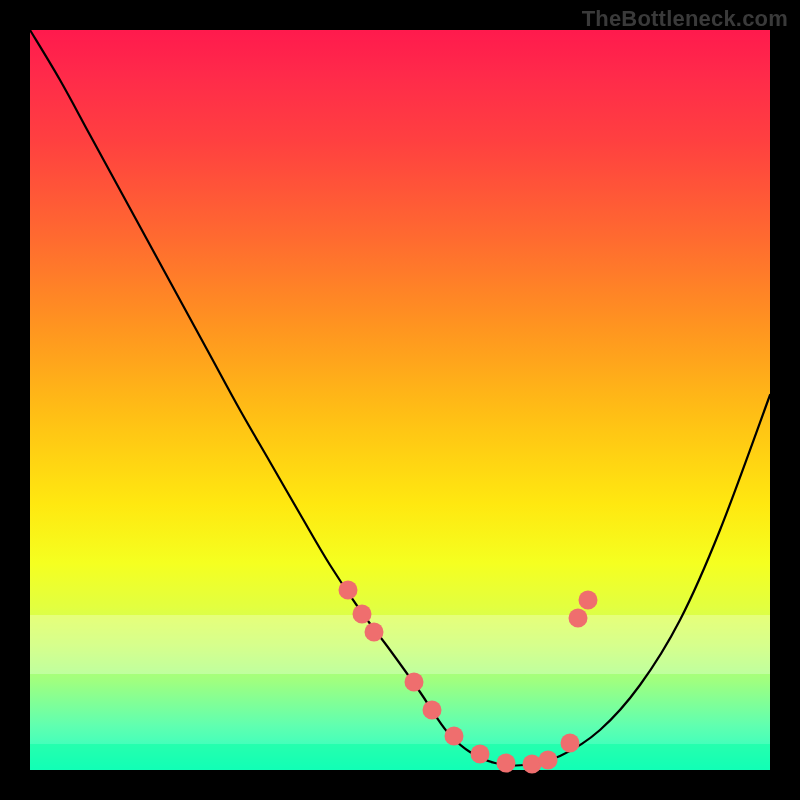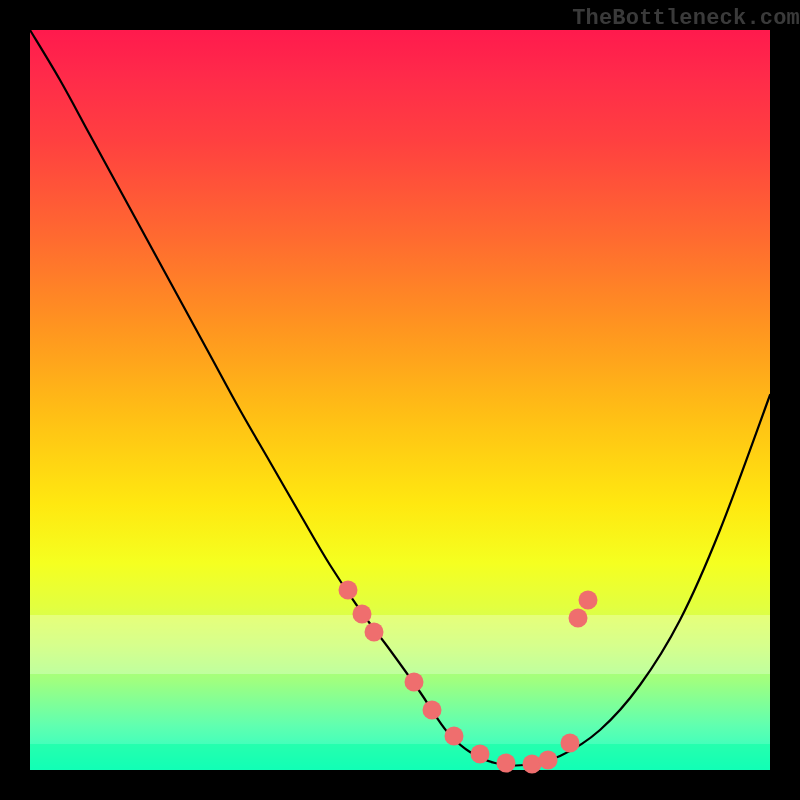--- a/index.html
+++ b/index.html
@@ -34,26 +34,25 @@
   }
   .tint-band {
     position: absolute;
     left: 0;
     right: 0;
     pointer-events: none;
   }
   .title {
     position: absolute;
     top: 6px;
-    right: 0;
+    right: 12px;
     color: #3a3a3a;
     font-size: 22px;
     font-weight: 600;
     letter-spacing: 0.2px;
-    font-family: Liberation Mono, monospace;
   }
   svg.plot {
     position: absolute;
     left: 30px;
     top: 30px;
     width: 740px;
     height: 740px;
     overflow: visible;
   }
   .curve {

